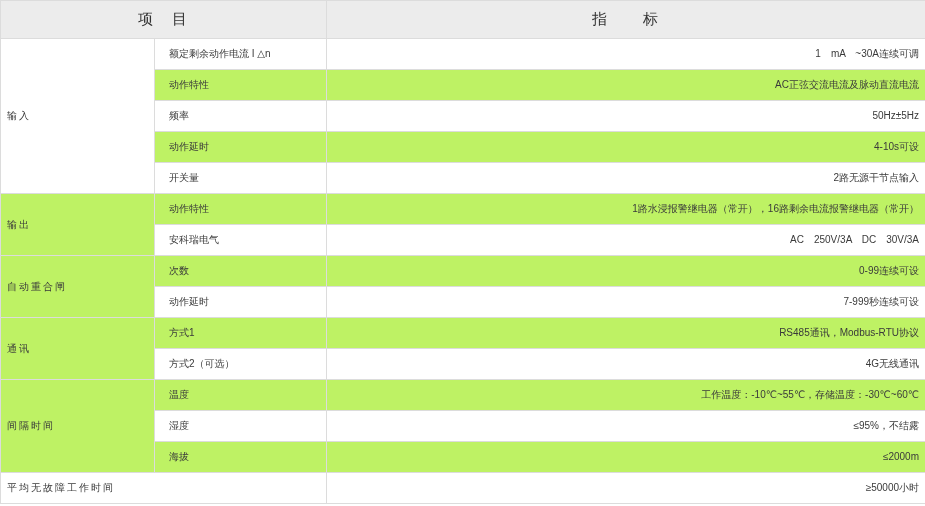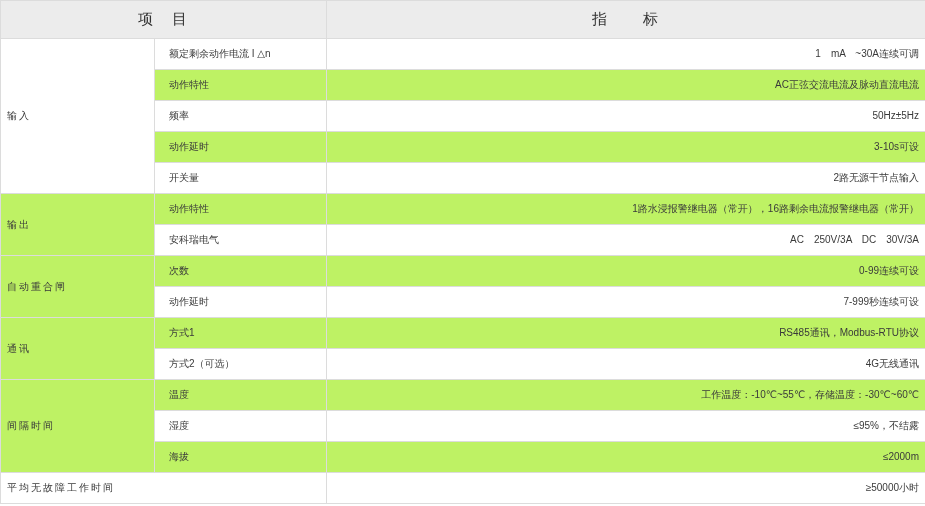--- a/index.html
+++ b/index.html
@@ -135,21 +135,21 @@
     <tr class="row-shade">
       <td class="sub-cell">动作特性</td>
       <td class="val-cell">AC正弦交流电流及脉动直流电流</td>
     </tr>
     <tr class="row-plain">
       <td class="sub-cell">频率</td>
       <td class="val-cell">50Hz±5Hz</td>
     </tr>
     <tr class="row-shade">
       <td class="sub-cell">动作延时</td>
-      <td class="val-cell">3-10s可设</td>
+      <td class="val-cell">4-10s可设</td>
     </tr>
     <tr class="row-plain">
       <td class="sub-cell">开关量</td>
       <td class="val-cell">2路无源干节点输入</td>
     </tr>
 
     <tr class="row-shade">
       <td class="group-cell" rowspan="2">输出</td>
       <td class="sub-cell">动作特性</td>
       <td class="val-cell">1路水浸报警继电器（常开），16路剩余电流报警继电器（常开）</td>

